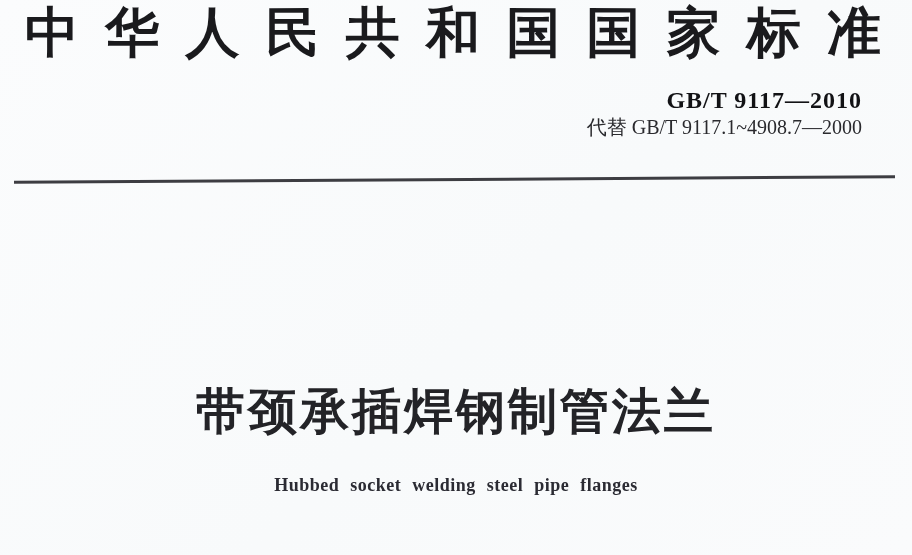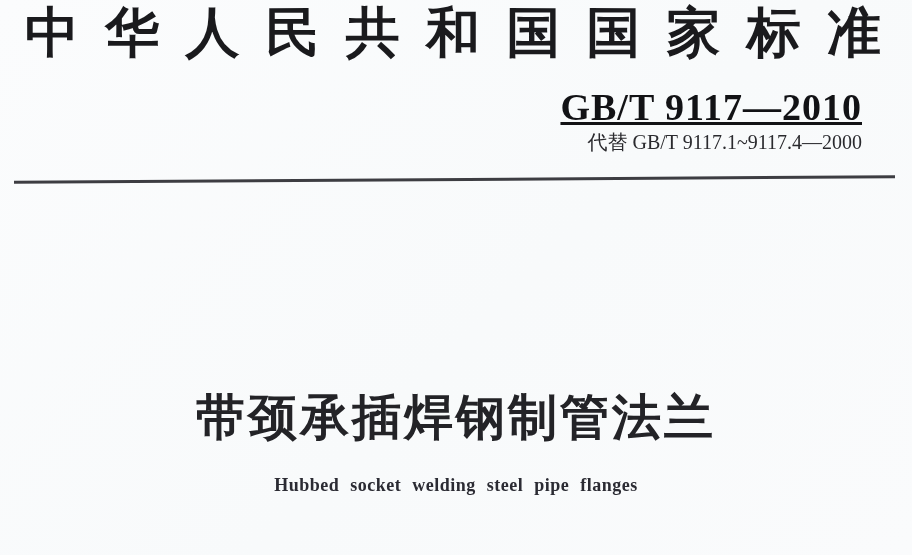--- a/index.html
+++ b/index.html
@@ -36,25 +36,24 @@
   
   .std-block {
     position: absolute;
     top: 88px;
     right: 50px;
     text-align: right;
   }
   .std-code {
     font-family: "Liberation Serif", "DejaVu Serif", serif;
     font-weight: 700;
-    font-size: 38px;
+    font-size: 24px;
     line-height: 1.05;
     letter-spacing: 1px;
     color: #121215;
-    text-decoration: underline;
   }
   .std-superseded {
     margin-top: 3px;
     font-family: "Liberation Serif", "DejaVu Serif", serif;
     font-weight: 400;
     font-size: 20px;
     line-height: 1.1;
     color: #2a2a2e;
   }
   
@@ -74,21 +73,20 @@
     left: 0;
     right: 0;
     top: 384px;
     text-align: center;
     font-family: "Liberation Sans", "DejaVu Sans", sans-serif;
     font-weight: 700;
     font-size: 49px;
     line-height: 1.12;
     letter-spacing: 3px;
     color: #232327;
-    margin-top: 6px;
   }
   
   .english-title {
     position: absolute;
     left: 0;
     right: 0;
     top: 475px;
     text-align: center;
     font-family: "Liberation Serif", "DejaVu Serif", serif;
     font-weight: 700;
@@ -113,21 +111,21 @@
       <span>和</span>
       <span>国</span>
       <span>国</span>
       <span>家</span>
       <span>标</span>
       <span>准</span>
     </div>
 
   <div class="std-block">
     <div class="std-code">GB/T 9117—2010</div>
-    <div class="std-superseded">代替 GB/T 9117.1~9117.4—2000</div>
+    <div class="std-superseded">代替 GB/T 9117.1~4908.7—2000</div>
   </div>
 
   <div class="rule"></div>
 
   <div class="main-title">带颈承插焊钢制管法兰</div>
 
   <div class="english-title">Hubbed socket welding steel pipe flanges</div>
 
 </div>
 

